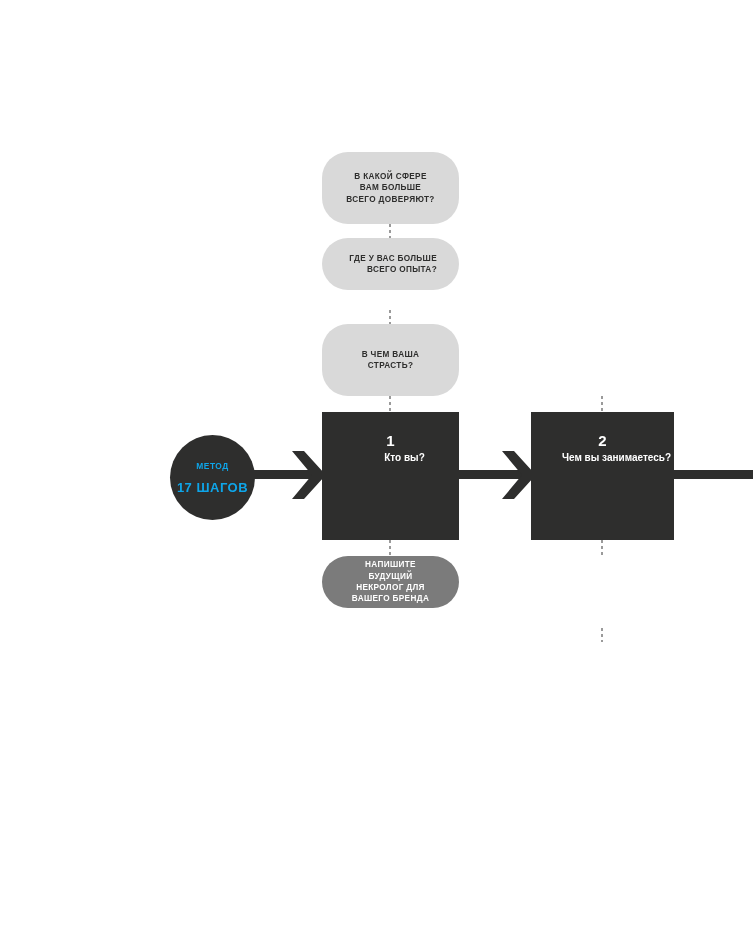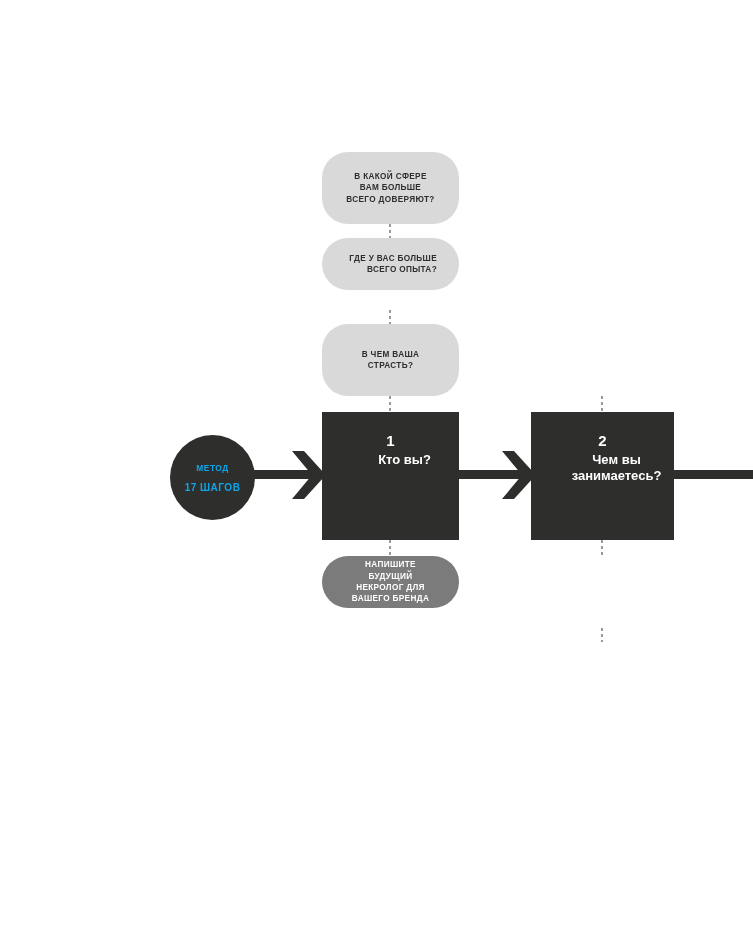--- a/index.html
+++ b/index.html
@@ -57,21 +57,21 @@
     padding-top: 18px;
   }
   .step-num {
     display: block;
     font-size: 15px;
     font-weight: bold;
     line-height: 1.45;
   }
   .step-title {
     display: block;
-    font-size: 13px;
+    font-size: 10px;
     font-weight: bold;
     line-height: 1.28;
     margin-left: 28px;
   }
 
   
   .start-circle {
     position: absolute;
     border-radius: 50%;
     background: #2e2e2d;
@@ -82,21 +82,21 @@
     justify-content: center;
     text-align: center;
   }
   .start-circle .l1 {
     font-size: 8.4px;
     font-weight: bold;
     letter-spacing: 0.5px;
     margin-bottom: 9px;
   }
   .start-circle .l2 {
-    font-size: 10px;
+    font-size: 13px;
     font-weight: bold;
     letter-spacing: 0.5px;
   }
 
   
   .flow-line {
     position: absolute;
     background: #2e2e2d;
   }
   .arrow-head {

